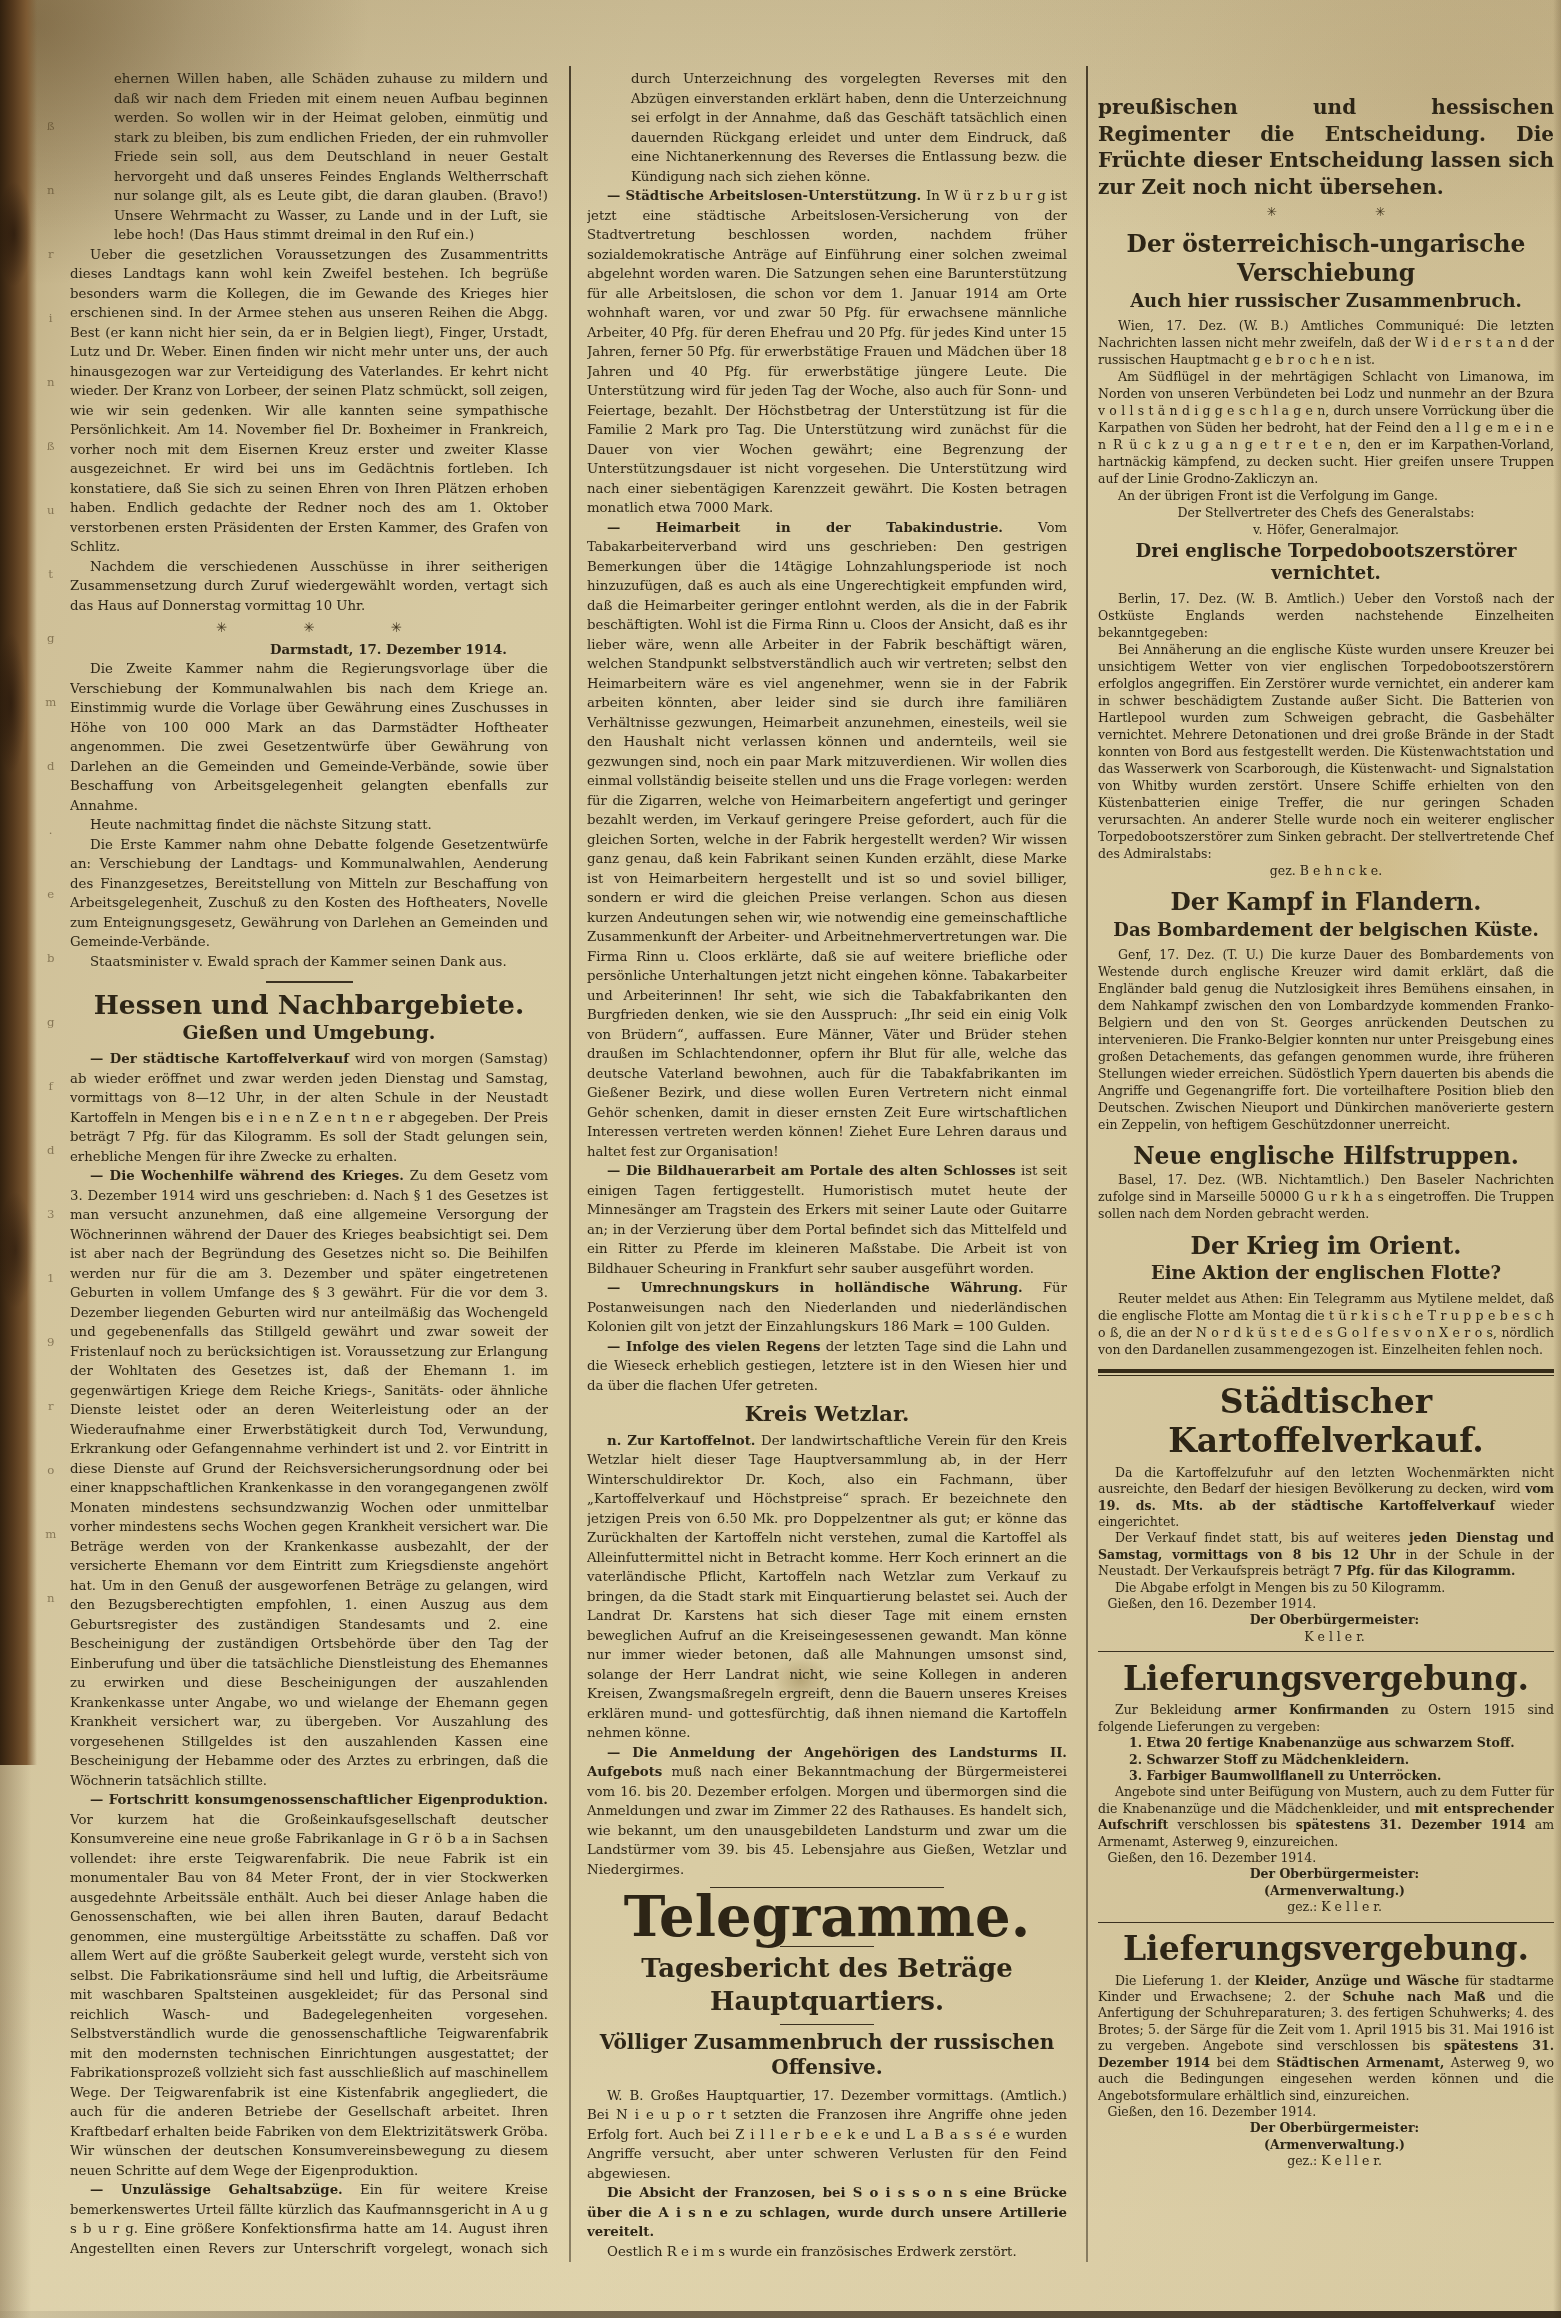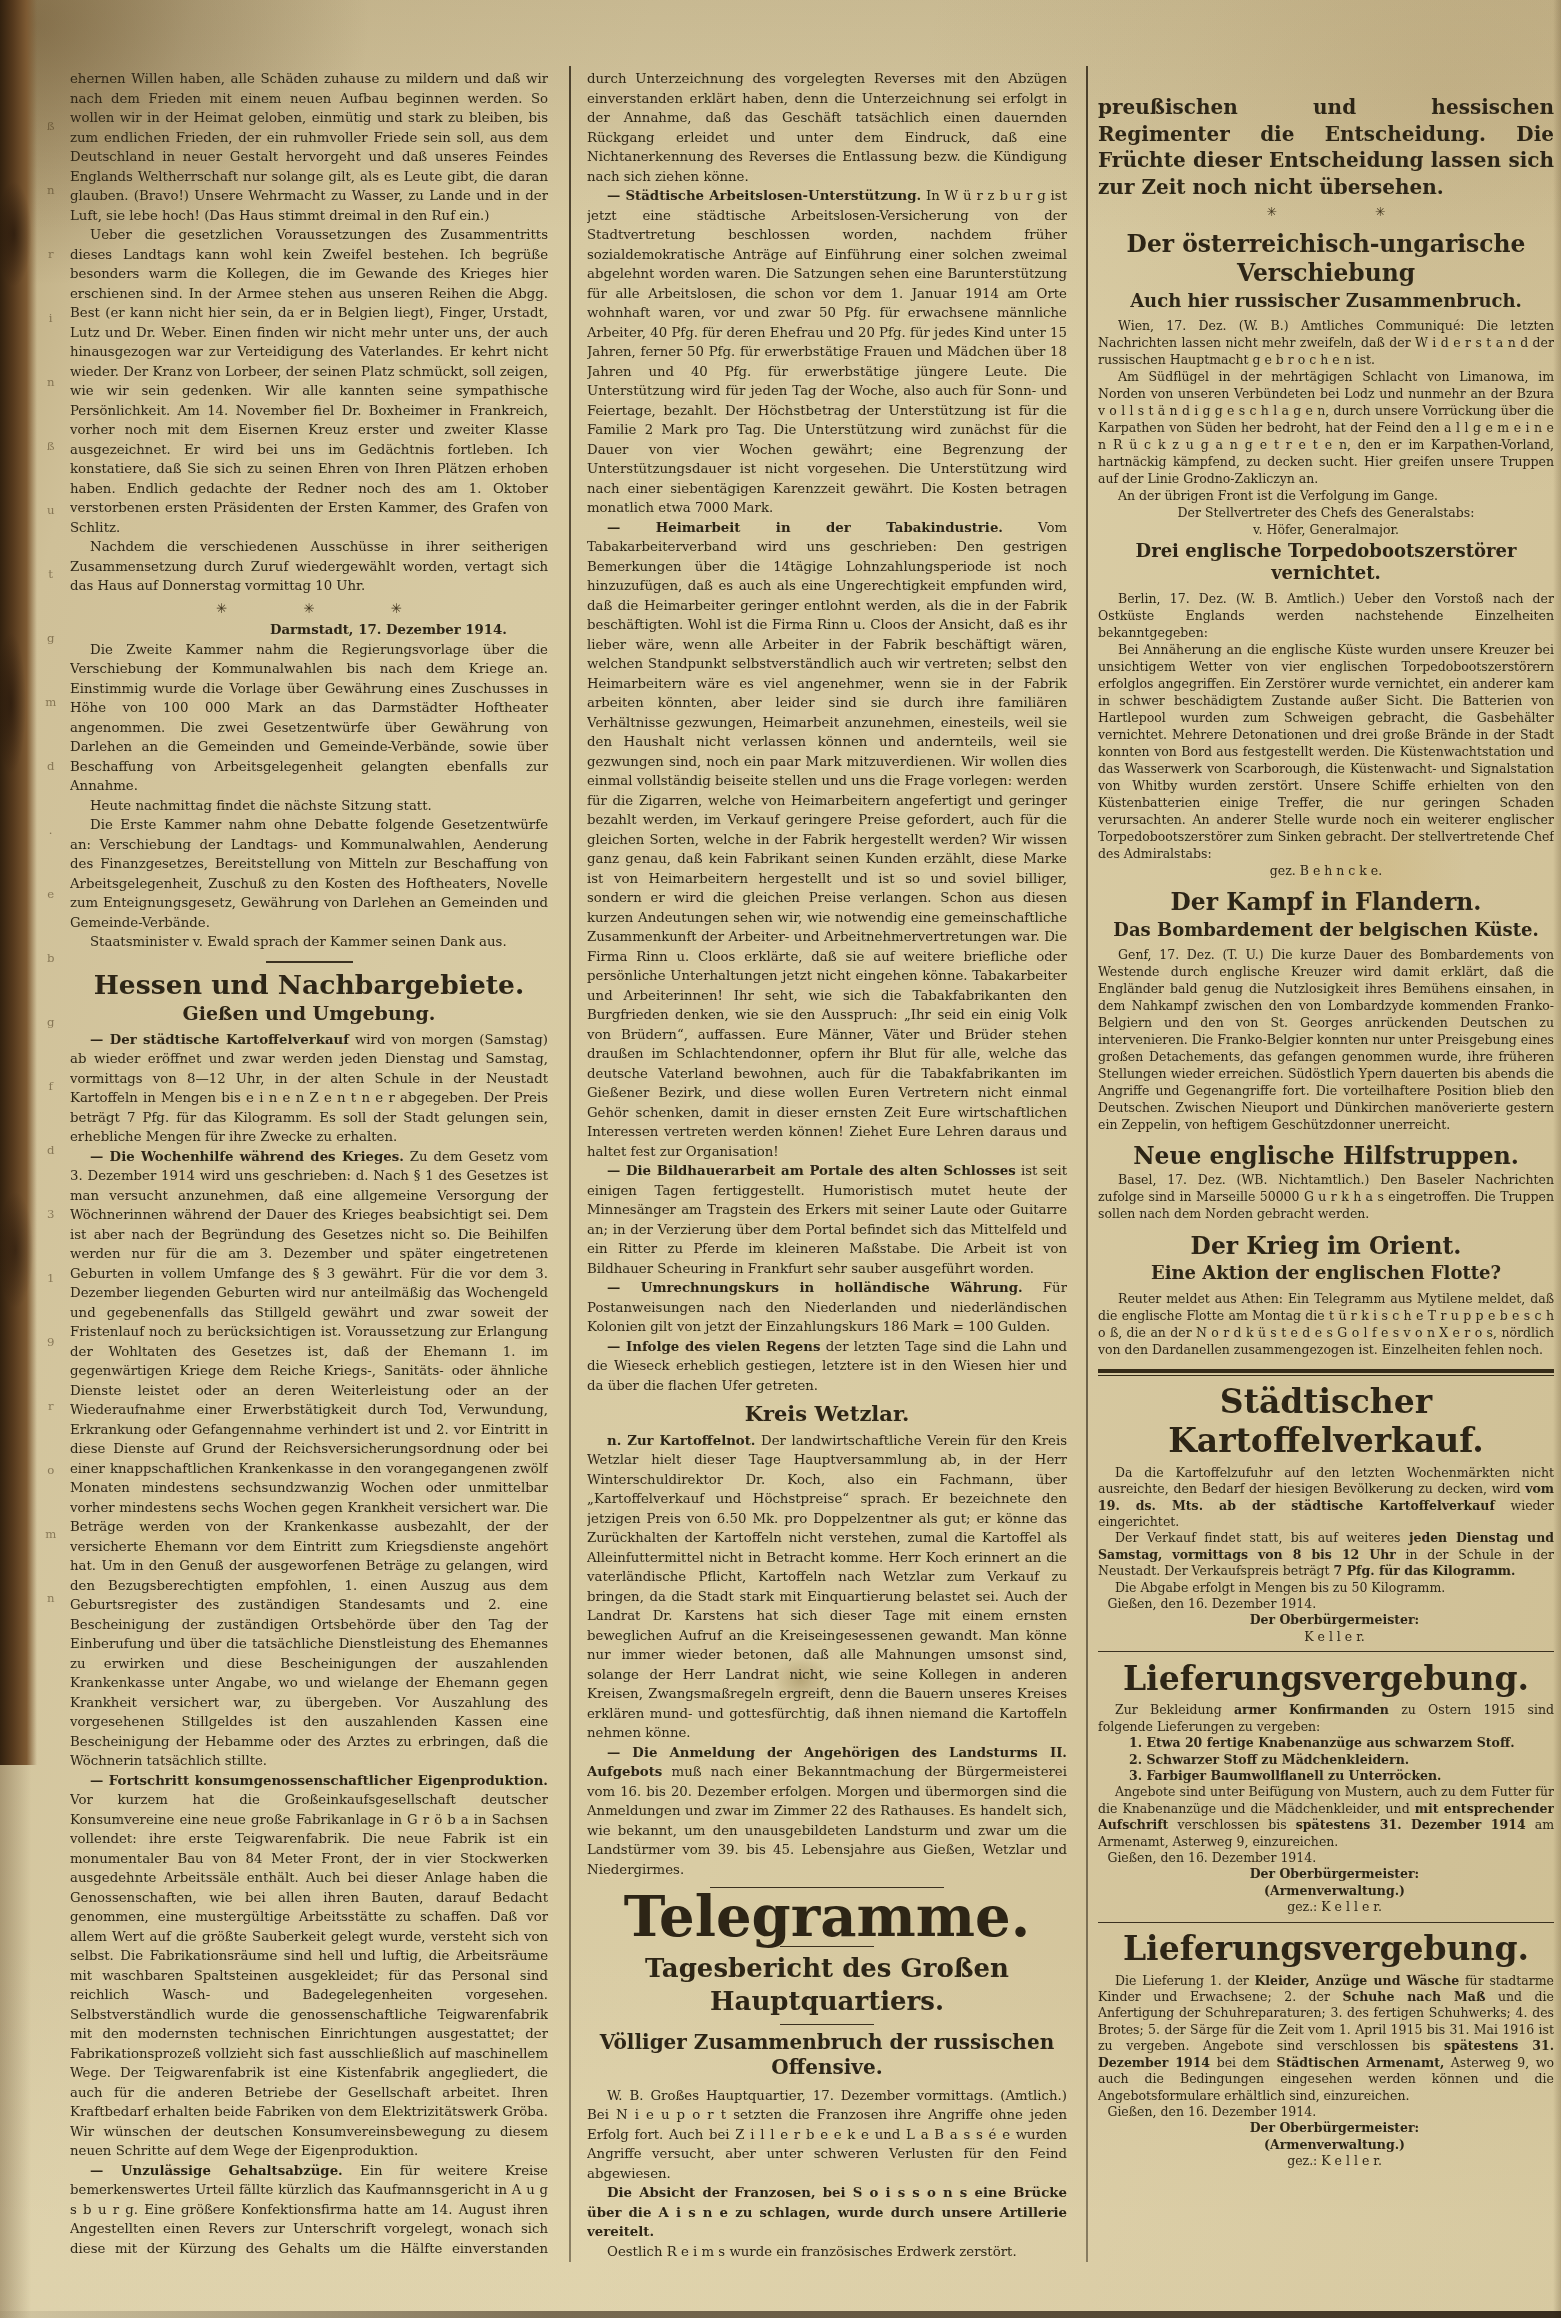--- a/index.html
+++ b/index.html
@@ -28,21 +28,21 @@
   .s3{left:1328px;top:1031px;width:125px;height:109px;background:radial-gradient(closest-side,rgba(180,140,55,.18),rgba(180,140,55,0));}
   .s4{left:94px;top:1484px;width:156px;height:94px;background:radial-gradient(closest-side,rgba(205,180,90,.25),rgba(205,180,90,0));}
   .vrule{position:absolute;top:66px;width:1.6px;height:2196px;background:linear-gradient(180deg,rgba(52,42,26,.85),rgba(52,42,26,.5));}
   .frag{position:absolute;left:39px;top:94px;width:23.4px;text-align:center;color:rgba(72,56,30,.55);
     font-size:11.7px;line-height:64px;white-space:pre-line;}
   .col{position:absolute;top:69px;font-size:13.3px;line-height:19.5px;text-align:justify;overflow:hidden;}
   #col1{left:70px;width:478px;height:2187px;}
   #col2{left:587px;width:480px;height:2196px;}
   #col3{left:1098px;width:456px;top:94px;height:2141px;font-size:12.5px;line-height:17px;}
   .para{margin:0;text-indent:20px;}
-  .flush{text-indent:0;}
+  .flush{text-indent:0;margin-left:44px;}
   .lead{font-weight:bold;}
   .b{font-weight:bold;}
   .dateline{margin:1.6px 0 0;text-align:right;padding-right:41px;font-weight:bold;text-indent:0;}
   .stars{text-align:center;letter-spacing:36px;text-indent:36px;color:#41351f;margin:3.1px 0 1.6px;line-height:20px;}
   .stars2{text-align:center;letter-spacing:47px;text-indent:47px;color:#41351f;margin:1.6px 0;line-height:19px;}
   .rule-short{width:87px;border:none;border-top:2.3px solid #3a3020;margin:9.4px auto 6.2px;}
   .rule-mid{width:234px;border:none;border-top:1.6px solid #3a3020;margin:7.8px auto 4.7px;}
   .rule-tiny{width:94px;border:none;border-top:1.6px solid #3a3020;margin:6.2px auto 4.7px;}
   .rule-thin{border:none;border-top:1.6px solid #3a3020;margin:6.2px 0;}
   .rule-double{border:none;border-top:4.7px solid #352b18;border-bottom:1.6px solid #352b18;height:2.3px;margin:11px 0 6.2px;background:transparent;}
@@ -124,21 +124,21 @@
     <p class="para"><span class="lead">— Heimarbeit in der Tabakindustrie.</span><span> Vom Tabakarbeiterverband wird uns geschrieben: Den gestrigen Bemerkungen über die 14tägige Lohnzahlungsperiode ist noch hinzuzufügen, daß es auch als eine Ungerechtigkeit empfunden wird, daß die Heimarbeiter geringer entlohnt werden, als die in der Fabrik beschäftigten. Wohl ist die Firma Rinn u. Cloos der Ansicht, daß es ihr lieber wäre, wenn alle Arbeiter in der Fabrik beschäftigt wären, welchen Standpunkt selbstverständlich auch wir vertreten; selbst den Heimarbeitern wäre es viel angenehmer, wenn sie in der Fabrik arbeiten könnten, aber leider sind sie durch ihre familiären Verhältnisse gezwungen, Heimarbeit anzunehmen, einesteils, weil sie den Haushalt nicht verlassen können und andernteils, weil sie gezwungen sind, noch ein paar Mark mitzuverdienen. Wir wollen dies einmal vollständig beiseite stellen und uns die Frage vorlegen: werden für die Zigarren, welche von Heimarbeitern angefertigt und geringer bezahlt werden, im Verkauf geringere Preise gefordert, auch für die gleichen Sorten, welche in der Fabrik hergestellt werden? Wir wissen ganz genau, daß kein Fabrikant seinen Kunden erzählt, diese Marke ist von Heimarbeitern hergestellt und ist so und soviel billiger, sondern er wird die gleichen Preise verlangen. Schon aus diesen kurzen Andeutungen sehen wir, wie notwendig eine gemeinschaftliche Zusammenkunft der Arbeiter- und Arbeitnehmervertretungen war. Die Firma Rinn u. Cloos erklärte, daß sie auf weitere briefliche oder persönliche Unterhaltungen jetzt nicht eingehen könne. Tabakarbeiter und Arbeiterinnen! Ihr seht, wie sich die Tabakfabrikanten den Burgfrieden denken, wie sie den Ausspruch: „Ihr seid ein einig Volk von Brüdern“, auffassen. Eure Männer, Väter und Brüder stehen draußen im Schlachtendonner, opfern ihr Blut für alle, welche das deutsche Vaterland bewohnen, auch für die Tabakfabrikanten im Gießener Bezirk, und diese wollen Euren Vertretern nicht einmal Gehör schenken, damit in dieser ernsten Zeit Eure wirtschaftlichen Interessen vertreten werden können! Ziehet Eure Lehren daraus und haltet fest zur Organisation!</span></p>
     <p class="para"><span class="lead">— Die Bildhauerarbeit am Portale des alten Schlosses</span><span> ist seit einigen Tagen fertiggestellt. Humoristisch mutet heute der Minnesänger am Tragstein des Erkers mit seiner Laute oder Guitarre an; in der Verzierung über dem Portal befindet sich das Mittelfeld und ein Ritter zu Pferde im kleineren Maßstabe. Die Arbeit ist von Bildhauer Scheuring in Frankfurt sehr sauber ausgeführt worden.</span></p>
     <p class="para"><span class="lead">— Umrechnungskurs in holländische Währung.</span><span> Für Postanweisungen nach den Niederlanden und niederländischen Kolonien gilt von jetzt der Einzahlungskurs 186 Mark = 100 Gulden.</span></p>
     <p class="para"><span class="lead">— Infolge des vielen Regens</span><span> der letzten Tage sind die Lahn und die Wieseck erheblich gestiegen, letztere ist in den Wiesen hier und da über die flachen Ufer getreten.</span></p>
     <h3 class="sec-head2">Kreis Wetzlar.</h3>
     <p class="para"><span class="lead">n. Zur Kartoffelnot.</span><span> Der landwirtschaftliche Verein für den Kreis Wetzlar hielt dieser Tage Hauptversammlung ab, in der Herr Winterschuldirektor Dr. Koch, also ein Fachmann, über „Kartoffelverkauf und Höchstpreise“ sprach. Er bezeichnete den jetzigen Preis von 6.50 Mk. pro Doppelzentner als gut; er könne das Zurückhalten der Kartoffeln nicht verstehen, zumal die Kartoffel als Alleinfuttermittel nicht in Betracht komme. Herr Koch erinnert an die vaterländische Pflicht, Kartoffeln nach Wetzlar zum Verkauf zu bringen, da die Stadt stark mit Einquartierung belastet sei. Auch der Landrat Dr. Karstens hat sich dieser Tage mit einem ernsten beweglichen Aufruf an die Kreiseingesessenen gewandt. Man könne nur immer wieder betonen, daß alle Mahnungen umsonst sind, solange der Herr Landrat nicht, wie seine Kollegen in anderen Kreisen, Zwangsmaßregeln ergreift, denn die Bauern unseres Kreises erklären mund- und gottesfürchtig, daß ihnen niemand die Kartoffeln nehmen könne.</span></p>
     <p class="para"><span class="lead">— Die Anmeldung der Angehörigen des Landsturms II. Aufgebots</span><span> muß nach einer Bekanntmachung der Bürgermeisterei vom 16. bis 20. Dezember erfolgen. Morgen und übermorgen sind die Anmeldungen und zwar im Zimmer 22 des Rathauses. Es handelt sich, wie bekannt, um den unausgebildeten Landsturm und zwar um die Landstürmer vom 39. bis 45. Lebensjahre aus Gießen, Wetzlar und Niedergirmes.</span></p>
     <hr class="rule-mid">
     <h1 class="tele-head">Telegramme.</h1>
     <hr class="rule-tiny">
-    <h2 class="hq-head">Tagesbericht des Großen Hauptquartiers.</h2>
+    <h2 class="hq-head">Tagesbericht des Beträge Hauptquartiers.</h2>
     <hr class="rule-tiny">
     <h3 class="sub-head2">Völliger Zusammenbruch der russischen Offensive.</h3>
     <p class="para">W. B. Großes Hauptquartier, 17. Dezember vormittags. (Amtlich.) Bei N i e u p o r t setzten die Franzosen ihre Angriffe ohne jeden Erfolg fort. Auch bei Z i l l e r b e e k e und L a  B a s s é e wurden Angriffe versucht, aber unter schweren Verlusten für den Feind abgewiesen.</p>
     <p class="para b">Die Absicht der Franzosen, bei S o i s s o n s eine Brücke über die A i s n e zu schlagen, wurde durch unsere Artillerie vereitelt.</p>
     <p class="para">Oestlich R e i m s wurde ein französisches Erdwerk zerstört.</p>
 
   </div>
 
   <div class="col" id="col3">
     <p class="bulletin-cont">preußischen und hessischen Regimenter die Entscheidung. Die Früchte dieser Entscheidung lassen sich zur Zeit noch nicht übersehen.</p>

